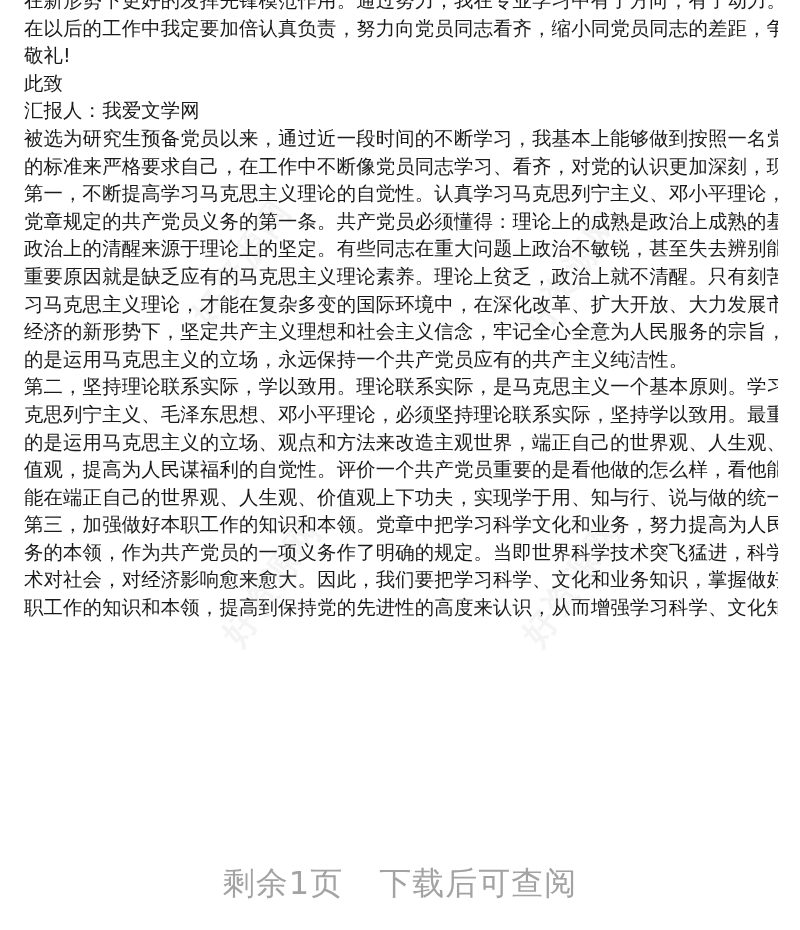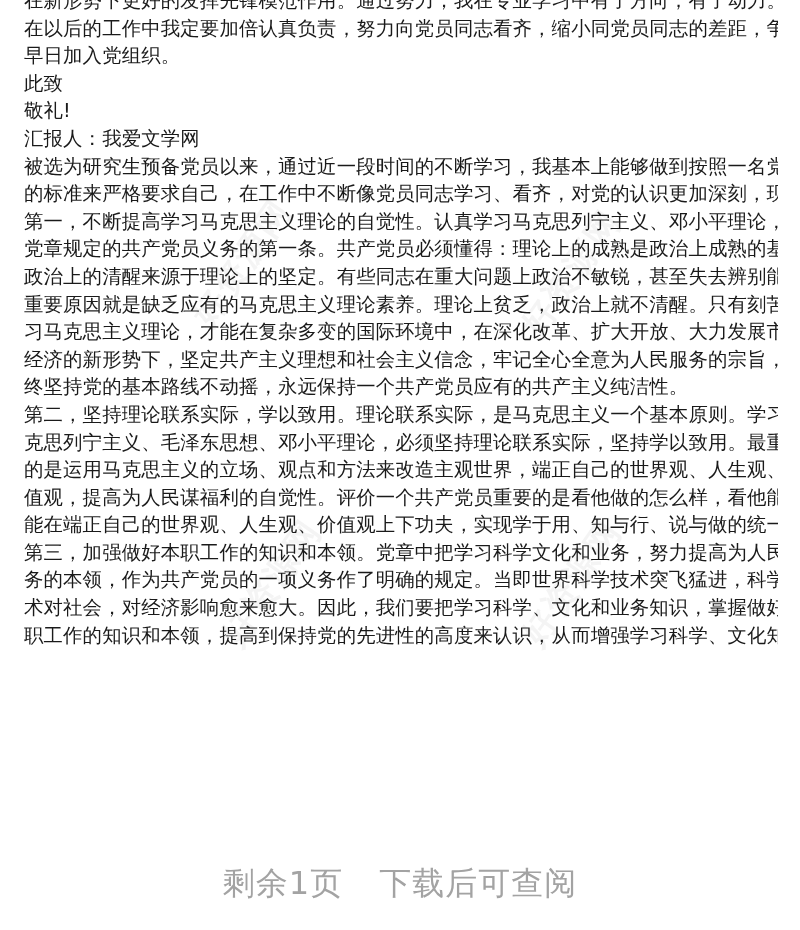--- a/index.html
+++ b/index.html
@@ -74,33 +74,32 @@
 <div class="page">
 
   <div class="watermark" style="left:170px; top:240px;">好资源网</div>
   <div class="watermark" style="left:500px; top:250px;">好资源网</div>
   <div class="watermark" style="left:200px; top:560px;">好资源网</div>
   <div class="watermark" style="left:500px; top:560px;">好资源网</div>
 
   <div class="doc-body">
     <span class="doc-line">在新形势下更好的发挥先锋模范作用。通过努力，我在专业学习中有了方向，有了动力。更</span>
     <span class="doc-line">在以后的工作中我定要加倍认真负责，努力向党员同志看齐，缩小同党员同志的差距，争取</span>
-    <span class="doc-line">早日加入党组织。</span>
+    <span class="doc-line">敬礼!</span>
     <span class="doc-line">此致</span>
-    <span class="doc-line">敬礼!</span>
     <span class="doc-line">汇报人：我爱文学网</span>
     <span class="doc-line">被选为研究生预备党员以来，通过近一段时间的不断学习，我基本上能够做到按照一名党员</span>
     <span class="doc-line">的标准来严格要求自己，在工作中不断像党员同志学习、看齐，对党的认识更加深刻，现将</span>
     <span class="doc-line">第一，不断提高学习马克思主义理论的自觉性。认真学习马克思列宁主义、邓小平理论，是</span>
     <span class="doc-line">党章规定的共产党员义务的第一条。共产党员必须懂得：理论上的成熟是政治上成熟的基础，</span>
     <span class="doc-line">政治上的清醒来源于理论上的坚定。有些同志在重大问题上政治不敏锐，甚至失去辨别能力，</span>
     <span class="doc-line">重要原因就是缺乏应有的马克思主义理论素养。理论上贫乏，政治上就不清醒。只有刻苦学</span>
     <span class="doc-line">习马克思主义理论，才能在复杂多变的国际环境中，在深化改革、扩大开放、大力发展市场</span>
     <span class="doc-line">经济的新形势下，坚定共产主义理想和社会主义信念，牢记全心全意为人民服务的宗旨，始</span>
-    <span class="doc-line">终坚持党的基本路线不动摇，永远保持一个共产党员应有的共产主义纯洁性。</span>
+    <span class="doc-line">的是运用马克思主义的立场，永远保持一个共产党员应有的共产主义纯洁性。</span>
     <span class="doc-line">第二，坚持理论联系实际，学以致用。理论联系实际，是马克思主义一个基本原则。学习马</span>
     <span class="doc-line">克思列宁主义、毛泽东思想、邓小平理论，必须坚持理论联系实际，坚持学以致用。最重要</span>
     <span class="doc-line">的是运用马克思主义的立场、观点和方法来改造主观世界，端正自己的世界观、人生观、价</span>
     <span class="doc-line">值观，提高为人民谋福利的自觉性。评价一个共产党员重要的是看他做的怎么样，看他能不</span>
     <span class="doc-line">能在端正自己的世界观、人生观、价值观上下功夫，实现学于用、知与行、说与做的统一。</span>
     <span class="doc-line">第三，加强做好本职工作的知识和本领。党章中把学习科学文化和业务，努力提高为人民服</span>
     <span class="doc-line">务的本领，作为共产党员的一项义务作了明确的规定。当即世界科学技术突飞猛进，科学技</span>
     <span class="doc-line">术对社会，对经济影响愈来愈大。因此，我们要把学习科学、文化和业务知识，掌握做好本</span>
     <span class="doc-line">职工作的知识和本领，提高到保持党的先进性的高度来认识，从而增强学习科学、文化知识</span>
   </div>

